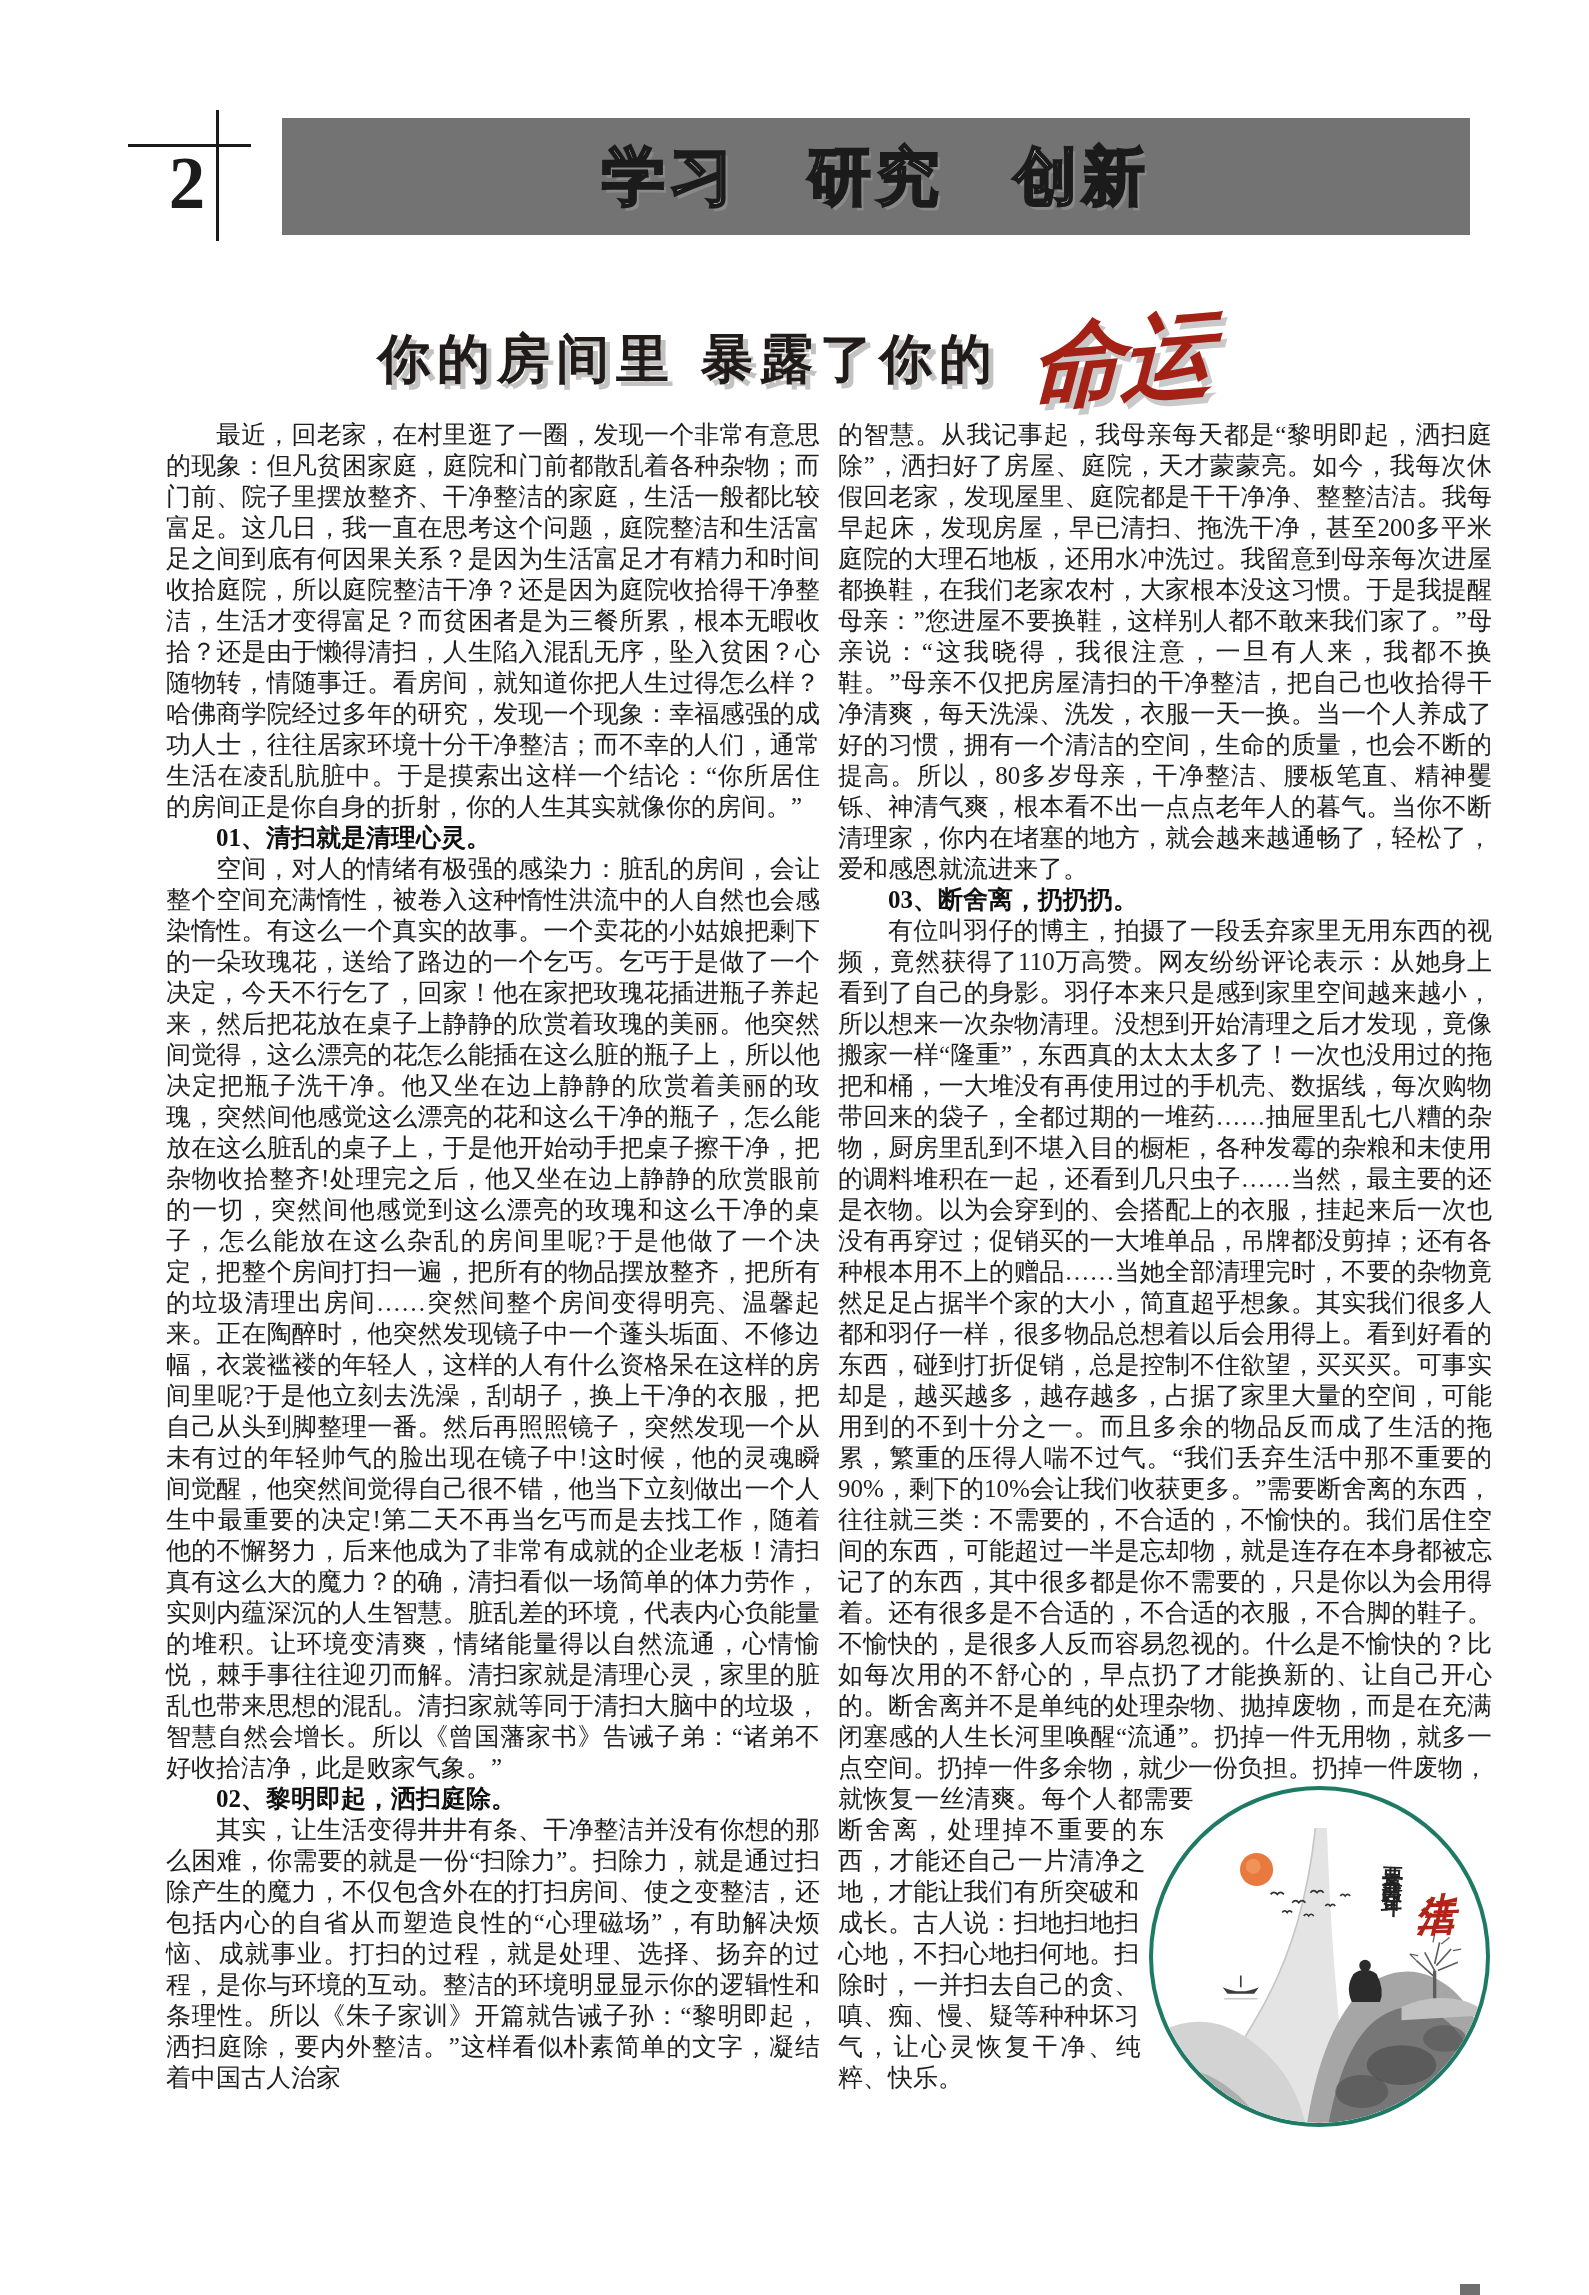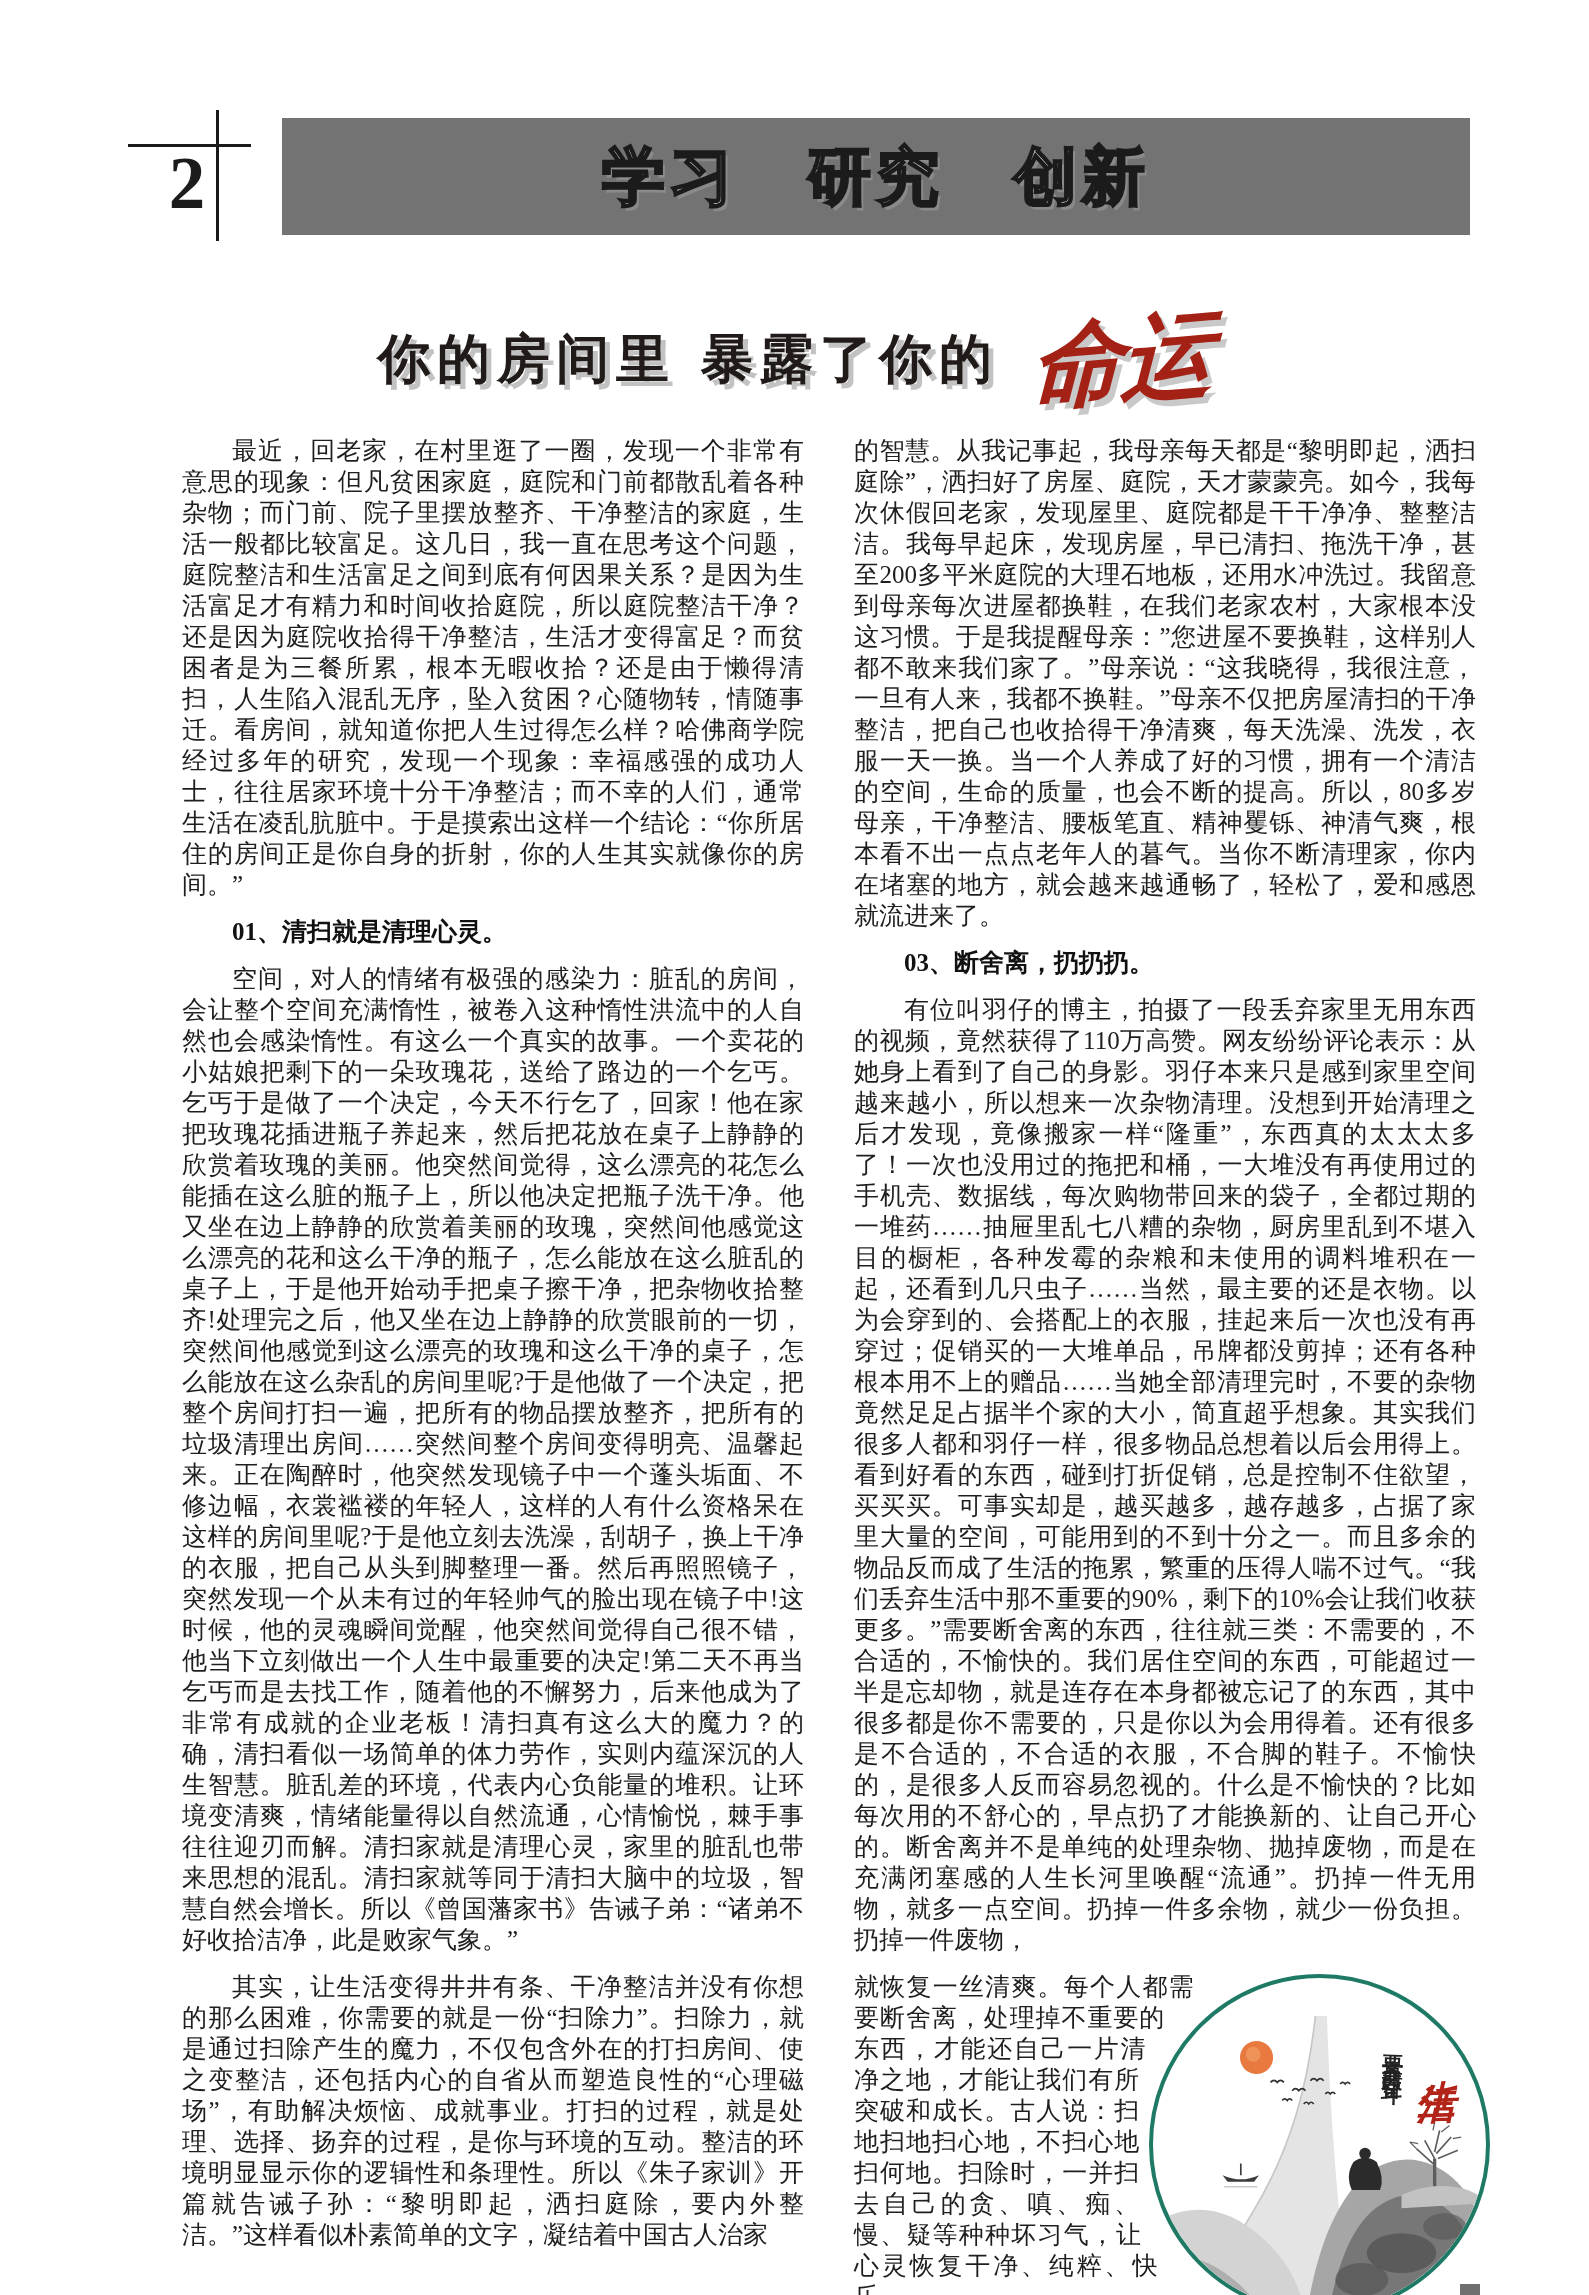--- a/index.html
+++ b/index.html
@@ -25,21 +25,21 @@
                    font-size:53px;letter-spacing:6.6px;color:#201a18;
                    text-shadow:5px 5.8px 0 #c2c2c2;vertical-align:middle;}
   .headline .red{display:inline-block;font-family:"DejaVu Serif","Liberation Serif",serif;
                  font-style:italic;font-weight:bold;font-size:93px;letter-spacing:-1.7px;
                  color:#a42116;transform:rotate(-5deg) skewX(-6deg);margin-left:28px;
                  text-shadow:5px 6.6px 0 #c9c9c9;vertical-align:middle;line-height:1;}
 
   
   .columns{position:absolute;left:166px;top:419px;width:1327px;display:flex;gap:18px;}
   .col{width:654px;font-size:25px;line-height:31px;text-align:justify;color:#1e1e1e;}
-  .col p,.col .h{margin:16px;padding:0;}
+  .col p,.col .h{margin:0;padding:0;}
   .col p.ind{text-indent:2em;}
   .col .h{font-weight:bold;text-indent:2em;color:#111;}
 
   
   .fig{float:right;width:333px;height:333px;border:4.1px solid #1f7a65;border-radius:50%;
        overflow:hidden;position:relative;background:#fff;
        shape-outside:circle(50%);shape-margin:13.2px;margin:3.3px 1.7px 6.6px 10px;}
   .fig svg{position:absolute;left:0;top:0;}
   .fig .vt{position:absolute;left:225px;top:60px;writing-mode:vertical-rl;
            font-size:21px;letter-spacing:5.8px;color:#222;font-weight:bold;
@@ -71,20 +71,21 @@
     <span class="black">你的房间里 暴露了你的</span>
     <span class="red">命运</span>
   </div>
 
   <div class="columns">
 
     <div class="col">
       <p class="ind">最近，回老家，在村里逛了一圈，发现一个非常有意思的现象：但凡贫困家庭，庭院和门前都散乱着各种杂物；而门前、院子里摆放整齐、干净整洁的家庭，生活一般都比较富足。这几日，我一直在思考这个问题，庭院整洁和生活富足之间到底有何因果关系？是因为生活富足才有精力和时间收拾庭院，所以庭院整洁干净？还是因为庭院收拾得干净整洁，生活才变得富足？而贫困者是为三餐所累，根本无暇收拾？还是由于懒得清扫，人生陷入混乱无序，坠入贫困？心随物转，情随事迁。看房间，就知道你把人生过得怎么样？哈佛商学院经过多年的研究，发现一个现象：幸福感强的成功人士，往往居家环境十分干净整洁；而不幸的人们，通常生活在凌乱肮脏中。于是摸索出这样一个结论：“你所居住的房间正是你自身的折射，你的人生其实就像你的房间。”</p>
       <div class="h">01、清扫就是清理心灵。</div>
       <p class="ind">空间，对人的情绪有极强的感染力：脏乱的房间，会让整个空间充满惰性，被卷入这种惰性洪流中的人自然也会感染惰性。有这么一个真实的故事。一个卖花的小姑娘把剩下的一朵玫瑰花，送给了路边的一个乞丐。乞丐于是做了一个决定，今天不行乞了，回家！他在家把玫瑰花插进瓶子养起来，然后把花放在桌子上静静的欣赏着玫瑰的美丽。他突然间觉得，这么漂亮的花怎么能插在这么脏的瓶子上，所以他决定把瓶子洗干净。他又坐在边上静静的欣赏着美丽的玫瑰，突然间他感觉这么漂亮的花和这么干净的瓶子，怎么能放在这么脏乱的桌子上，于是他开始动手把桌子擦干净，把杂物收拾整齐!处理完之后，他又坐在边上静静的欣赏眼前的一切，突然间他感觉到这么漂亮的玫瑰和这么干净的桌子，怎么能放在这么杂乱的房间里呢?于是他做了一个决定，把整个房间打扫一遍，把所有的物品摆放整齐，把所有的垃圾清理出房间……突然间整个房间变得明亮、温馨起来。正在陶醉时，他突然发现镜子中一个蓬头垢面、不修边幅，衣裳褴褛的年轻人，这样的人有什么资格呆在这样的房间里呢?于是他立刻去洗澡，刮胡子，换上干净的衣服，把自己从头到脚整理一番。然后再照照镜子，突然发现一个从未有过的年轻帅气的脸出现在镜子中!这时候，他的灵魂瞬间觉醒，他突然间觉得自己很不错，他当下立刻做出一个人生中最重要的决定!第二天不再当乞丐而是去找工作，随着他的不懈努力，后来他成为了非常有成就的企业老板！清扫真有这么大的魔力？的确，清扫看似一场简单的体力劳作，实则内蕴深沉的人生智慧。脏乱差的环境，代表内心负能量的堆积。让环境变清爽，情绪能量得以自然流通，心情愉悦，棘手事往往迎刃而解。清扫家就是清理心灵，家里的脏乱也带来思想的混乱。清扫家就等同于清扫大脑中的垃圾，智慧自然会增长。所以《曾国藩家书》告诫子弟：“诸弟不好收拾洁净，此是败家气象。”</p>
+      <div class="h">02、黎明即起，洒扫庭除。</div>
       <p class="ind">其实，让生活变得井井有条、干净整洁并没有你想的那么困难，你需要的就是一份“扫除力”。扫除力，就是通过扫除产生的魔力，不仅包含外在的打扫房间、使之变整洁，还包括内心的自省从而塑造良性的“心理磁场”，有助解决烦恼、成就事业。打扫的过程，就是处理、选择、扬弃的过程，是你与环境的互动。整洁的环境明显显示你的逻辑性和条理性。所以《朱子家训》开篇就告诫子孙：“黎明即起，洒扫庭除，要内外整洁。”这样看似朴素简单的文字，凝结着中国古人治家</p>
     </div>
 
     <div class="col">
       <p>的智慧。从我记事起，我母亲每天都是“黎明即起，洒扫庭除”，洒扫好了房屋、庭院，天才蒙蒙亮。如今，我每次休假回老家，发现屋里、庭院都是干干净净、整整洁洁。我每早起床，发现房屋，早已清扫、拖洗干净，甚至200多平米庭院的大理石地板，还用水冲洗过。我留意到母亲每次进屋都换鞋，在我们老家农村，大家根本没这习惯。于是我提醒母亲：”您进屋不要换鞋，这样别人都不敢来我们家了。”母亲说：“这我晓得，我很注意，一旦有人来，我都不换鞋。”母亲不仅把房屋清扫的干净整洁，把自己也收拾得干净清爽，每天洗澡、洗发，衣服一天一换。当一个人养成了好的习惯，拥有一个清洁的空间，生命的质量，也会不断的提高。所以，80多岁母亲，干净整洁、腰板笔直、精神矍铄、神清气爽，根本看不出一点点老年人的暮气。当你不断清理家，你内在堵塞的地方，就会越来越通畅了，轻松了，爱和感恩就流进来了。</p>
       <div class="h">03、断舍离，扔扔扔。</div>
       <p class="ind">有位叫羽仔的博主，拍摄了一段丢弃家里无用东西的视频，竟然获得了110万高赞。网友纷纷评论表示：从她身上看到了自己的身影。羽仔本来只是感到家里空间越来越小，所以想来一次杂物清理。没想到开始清理之后才发现，竟像搬家一样“隆重”，东西真的太太太多了！一次也没用过的拖把和桶，一大堆没有再使用过的手机壳、数据线，每次购物带回来的袋子，全都过期的一堆药……抽屉里乱七八糟的杂物，厨房里乱到不堪入目的橱柜，各种发霉的杂粮和未使用的调料堆积在一起，还看到几只虫子……当然，最主要的还是衣物。以为会穿到的、会搭配上的衣服，挂起来后一次也没有再穿过；促销买的一大堆单品，吊牌都没剪掉；还有各种根本用不上的赠品……当她全部清理完时，不要的杂物竟然足足占据半个家的大小，简直超乎想象。其实我们很多人都和羽仔一样，很多物品总想着以后会用得上。看到好看的东西，碰到打折促销，总是控制不住欲望，买买买。可事实却是，越买越多，越存越多，占据了家里大量的空间，可能用到的不到十分之一。而且多余的物品反而成了生活的拖累，繁重的压得人喘不过气。“我们丢弃生活中那不重要的90%，剩下的10%会让我们收获更多。”需要断舍离的东西，往往就三类：不需要的，不合适的，不愉快的。我们居住空间的东西，可能超过一半是忘却物，就是连存在本身都被忘记了的东西，其中很多都是你不需要的，只是你以为会用得着。还有很多是不合适的，不合适的衣服，不合脚的鞋子。不愉快的，是很多人反而容易忽视的。什么是不愉快的？比如每次用的不舒心的，早点扔了才能换新的、让自己开心的。断舍离并不是单纯的处理杂物、抛掉废物，而是在充满闭塞感的人生长河里唤醒“流通”。扔掉一件无用物，就多一点空间。扔掉一件多余物，就少一份负担。扔掉一件废物，</p>
 
       <div class="fig">
         <svg width="333" height="333" viewBox="0 0 402 402">

